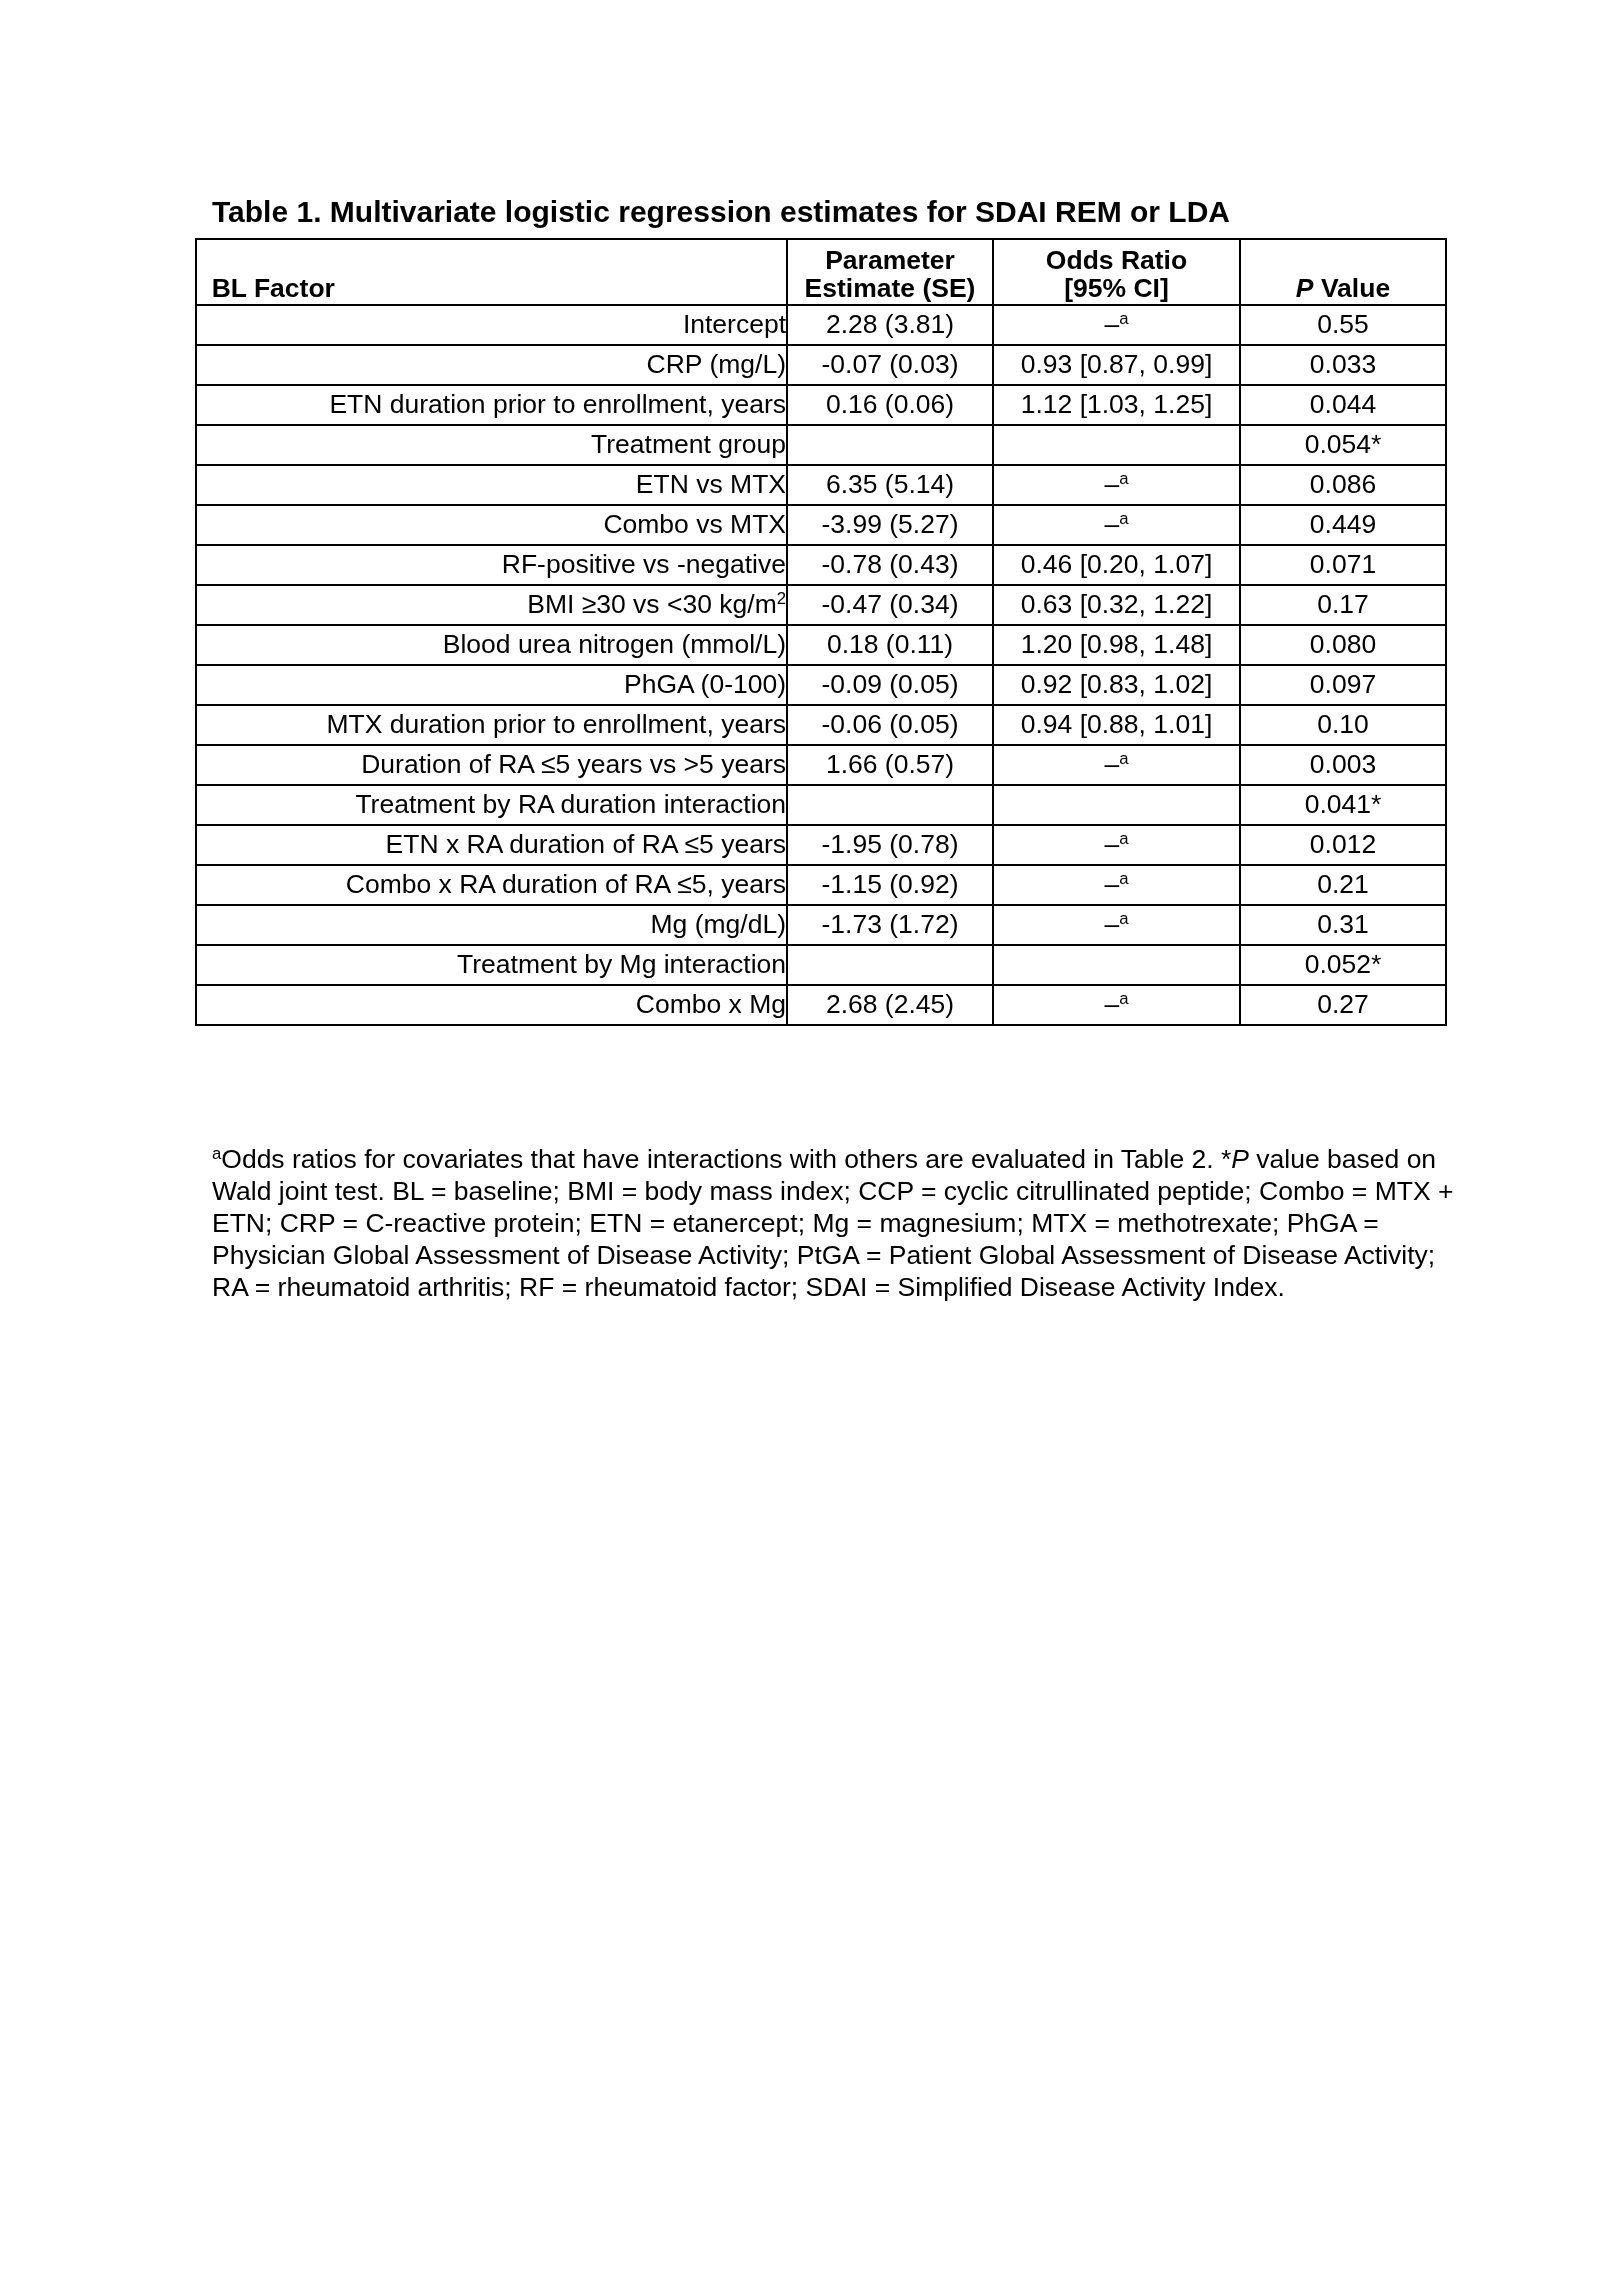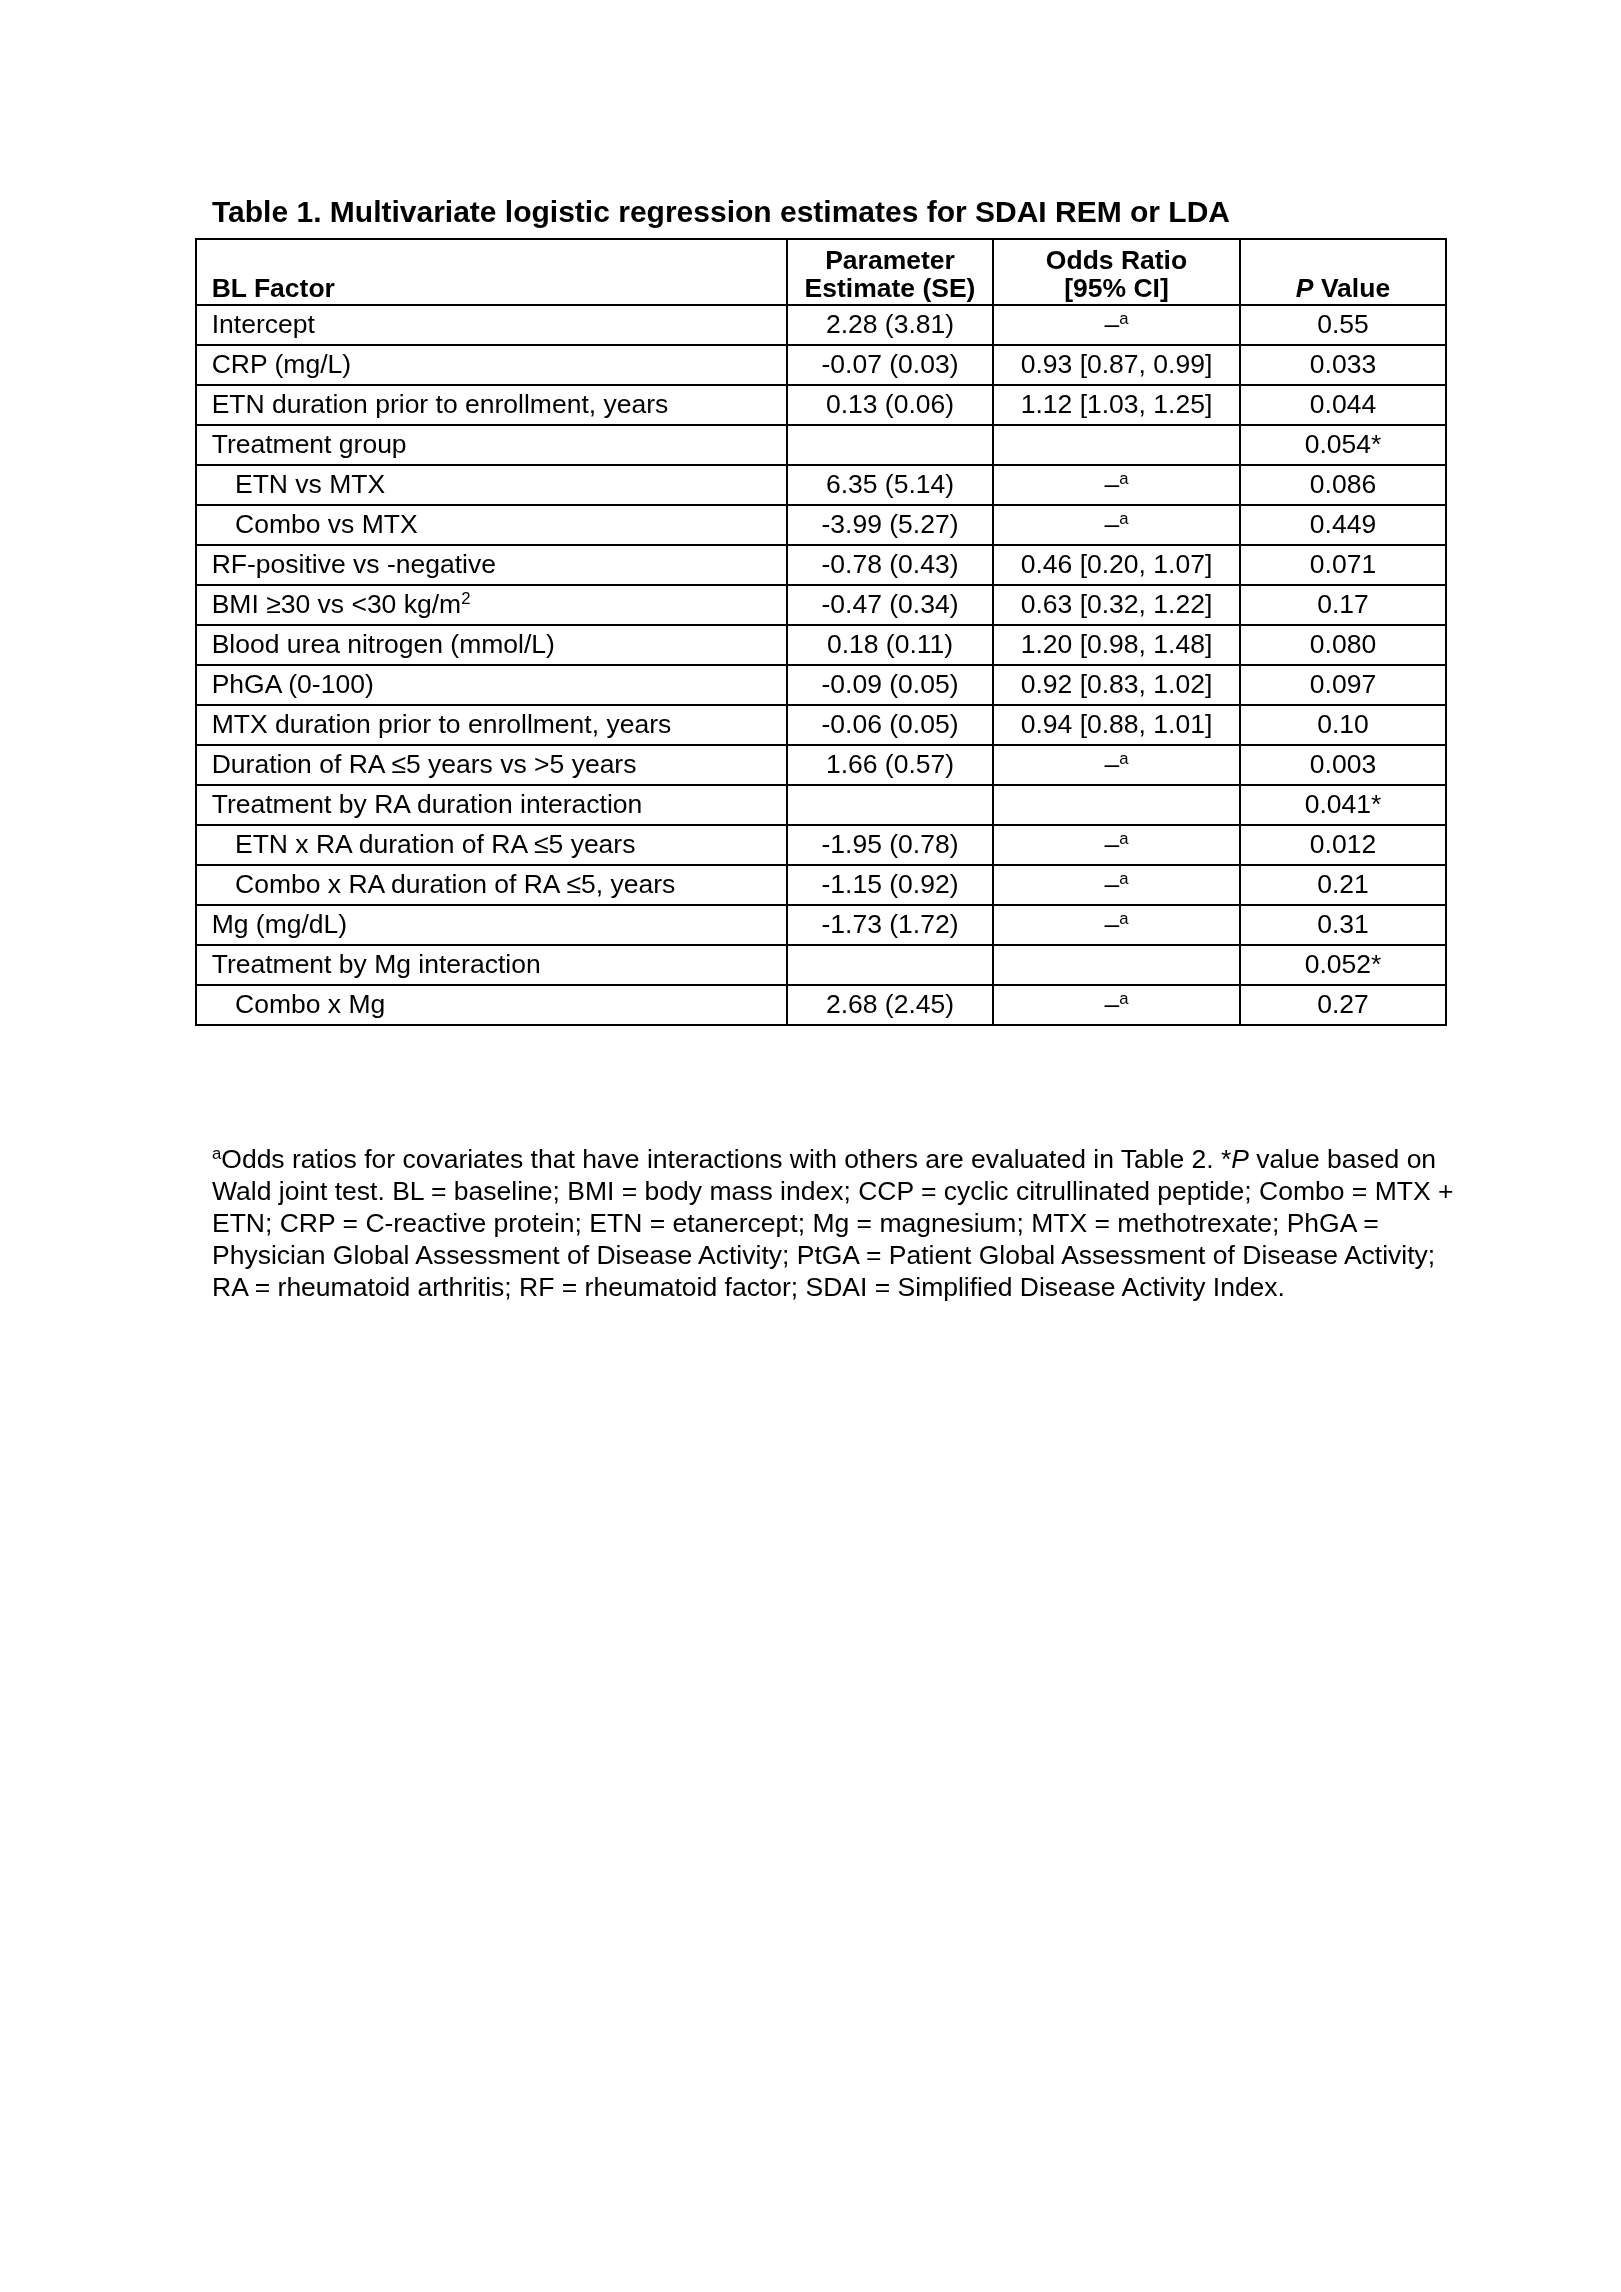--- a/index.html
+++ b/index.html
@@ -23,21 +23,21 @@
   table.t th, table.t td {
     border: 2px solid #000; padding: 0; line-height: 27.4px;
   }
   table.t th {
     font-weight: bold; height: 62px; vertical-align: bottom; padding-bottom: 2px;
   }
   table.t thead th { border-bottom: 2.9px solid #000; }
   table.t th.left { text-align: left; padding-left: 14.7px; }
   table.t th.ctr { text-align: center; }
   table.t td { height: 38px; vertical-align: middle; }
-  table.t td.f { text-align: left; padding-left: 14.7px; white-space: nowrap; margin-left: 18px; }
+  table.t td.f { text-align: right; padding-left: 14.7px; white-space: nowrap; margin-left: 18px; }
   table.t td.f.ind { padding-left: 38px; }
   table.t td.n { text-align: center; white-space: nowrap; }
   sup { font-size: 16.7px; line-height: 0; vertical-align: 8.8px; }
   .pi { font-style: italic; }
   .foot {
     position: absolute; left: 212px; top: 1143px; width: 1245px;
     font-size: 26.5px; line-height: 32px;
   }
 </style>
 </head>
@@ -74,21 +74,21 @@
         <td class="n">0.55</td>
       </tr>
       <tr>
         <td class="f"><span>CRP (mg/L)</span></td>
         <td class="n">-0.07 (0.03)</td>
         <td class="n">0.93 [0.87, 0.99]</td>
         <td class="n">0.033</td>
       </tr>
       <tr>
         <td class="f"><span>ETN duration prior to enrollment, years</span></td>
-        <td class="n">0.13 (0.06)</td>
+        <td class="n">0.16 (0.06)</td>
         <td class="n">1.12 [1.03, 1.25]</td>
         <td class="n">0.044</td>
       </tr>
       <tr>
         <td class="f"><span>Treatment group</span></td>
         <td class="n"></td>
         <td class="n"></td>
         <td class="n">0.054*</td>
       </tr>
       <tr>

